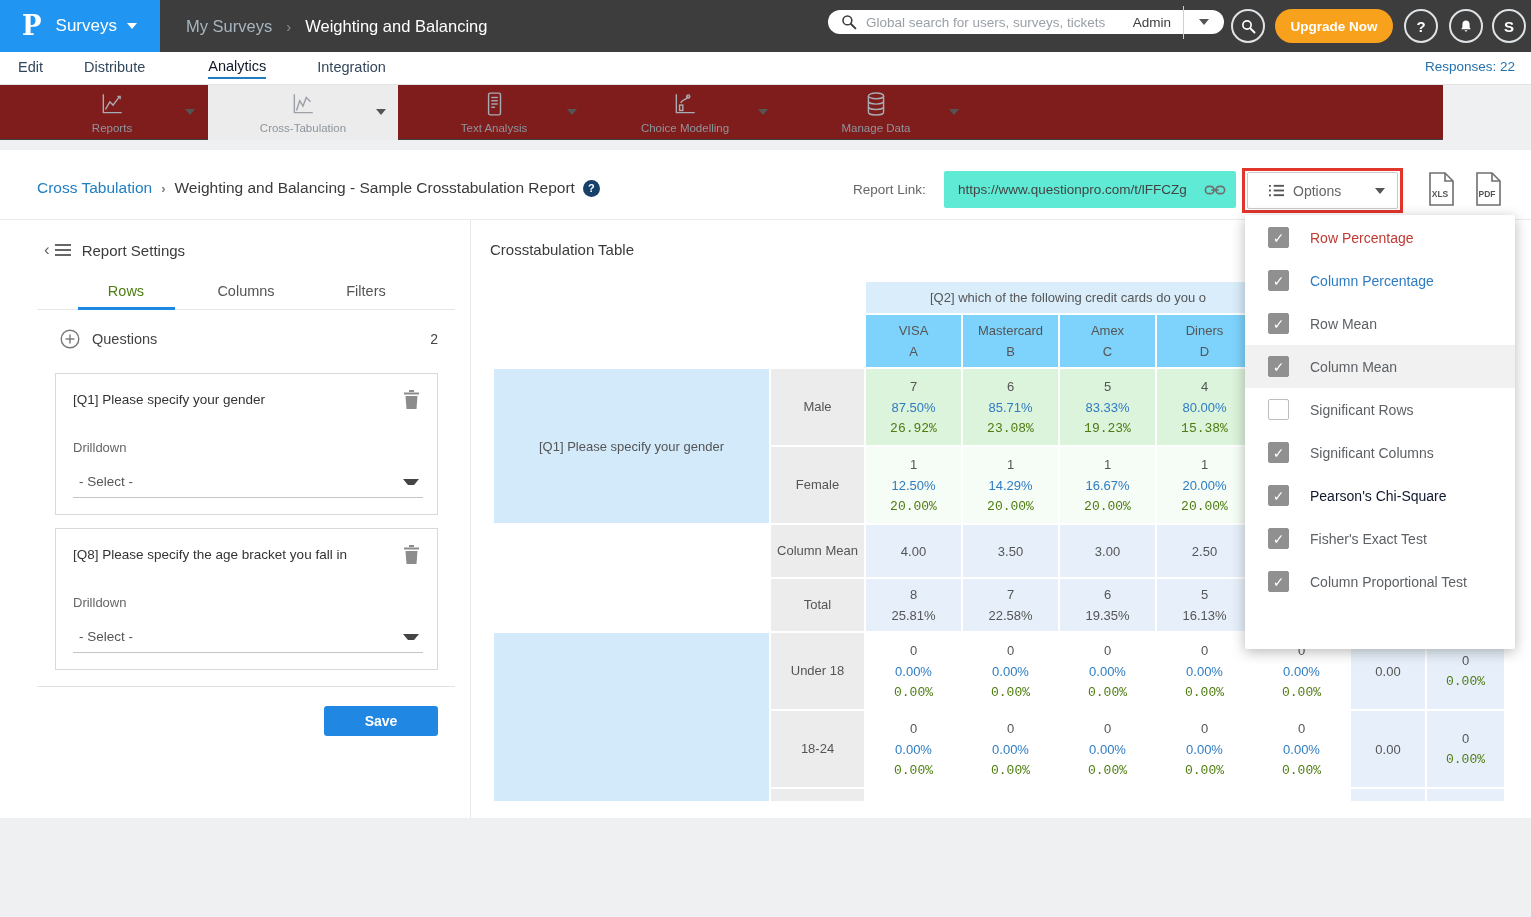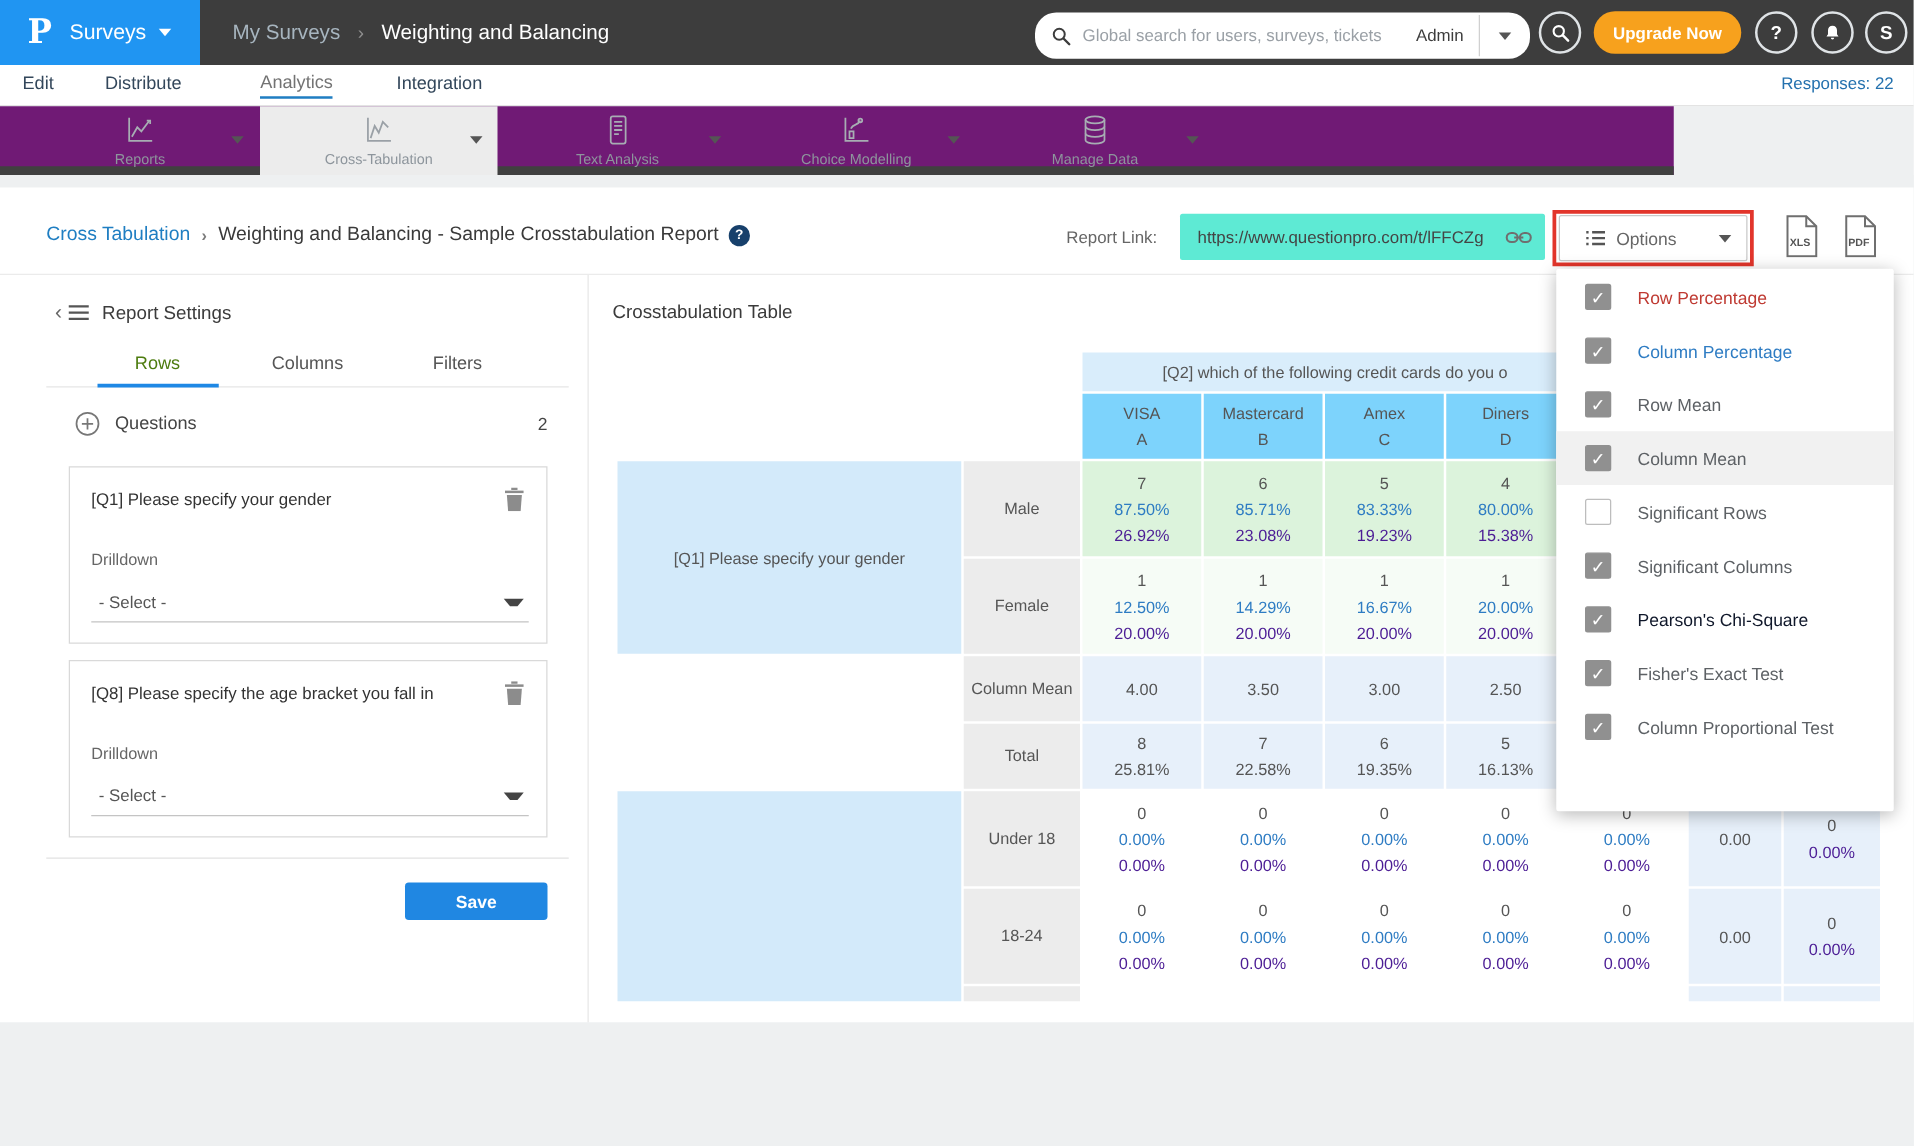--- a/index.html
+++ b/index.html
@@ -11,40 +11,40 @@
   
   .topbar { position:absolute; left:0; top:0; width:1531px; height:52px; background:#3d3d3d; }
   .logo-block { position:absolute; left:0; top:0; width:160px; height:52px; background:#2095f2; display:flex; align-items:center; padding-left:22px; cursor:pointer; }
   .logo-p { color:#fff; font-size:26px; font-weight:bold; margin-right:14px; font-family:"DejaVu Serif", serif; transform:scaleY(1.05); }
   .logo-label { color:#fff; font-size:17px; }
   .car { width:0; height:0; border-left:5px solid transparent; border-right:5px solid transparent; border-top:6px solid #fff; display:inline-block; margin-left:10px; }
   .tb-crumb { position:absolute; left:186px; top:0; height:52px; display:flex; align-items:center; font-size:16.5px; }
   .tb-crumb .c1 { color:#a7b5bf; cursor:pointer; }
   .tb-crumb .sep { color:#8f8f8f; margin:0 14px; font-size:15px; }
   .tb-crumb .c2 { color:#fff; }
-  .search-pill { position:absolute; left:828px; top:10px; width:396px; height:37px; background:#fff; border-radius:17px; display:flex; align-items:center; padding:0 0 0 13px; }
+  .search-pill { position:absolute; left:828px; top:10px; width:396px; height:24px; background:#fff; border-radius:17px; display:flex; align-items:center; padding:0 0 0 13px; }
   .search-pill svg { flex:0 0 auto; }
   .search-pill input { border:0; outline:0; flex:1; font-size:13.5px; color:#444; margin-left:9px; font-family:"Liberation Sans",sans-serif; background:transparent; }
   .search-pill input::placeholder { color:#9aa0a6; }
   .pill-scope { font-size:13.5px; color:#3d3d3d; margin-right:12px; }
   .pill-div { width:1px; height:33px; background:#d0d0d0; }
   .pill-caret { width:40px; height:33px; display:flex; align-items:center; justify-content:center; cursor:pointer; }
   .pill-caret .car { border-top-color:#555; margin:0; }
   .circ { position:absolute; top:9px; width:34px; height:34px; border:2px solid #dfe3e6; border-radius:50%; display:flex; align-items:center; justify-content:center; color:#fff; font-weight:bold; font-size:15px; cursor:pointer; }
   .upgrade { position:absolute; left:1275px; top:9px; width:118px; height:34px; background:#f7a11d; border-radius:17px; color:#fff; font-size:13.5px; font-weight:bold; display:flex; align-items:center; justify-content:center; cursor:pointer; }
 
   
   .navrow { position:absolute; left:0; top:52px; width:1531px; height:33px; background:#fff; border-bottom:1px solid #e3e3e3; display:flex; align-items:center; }
   .nav-tab { font-size:14.5px; color:#33475b; margin-left:40px; padding-bottom:3px; cursor:pointer; }
   .nav-tab:first-child { margin-left:18px; }
-  .nav-tab.active { color:#737373; border-bottom:2px solid #1f7ec2; }
+  .nav-tab.active { color:#0f172a; border-bottom:2px solid #1f7ec2; }
   .nav-right { position:absolute; right:16px; top:7px; font-size:13.5px; color:#2471ae; }
 
   
-  .toolrow { position:absolute; left:0; top:85px; width:1339px; height:55px; background:#701a75; border-bottom:7px solid #404040; }
+  .toolrow { position:absolute; left:0; top:85px; width:1443px; height:55px; background:#7f1d1d; border-bottom:1px solid #404040; }
   .tool-tab { position:absolute; top:0; width:190px; height:55px; cursor:pointer; }
   .tool-tab.sel { background:#ececec; }
   .tool-tab .ticon { position:absolute; left:50%; transform:translateX(-50%); top:6px; }
   .tool-tab .tlabel { position:absolute; left:0; right:0; bottom:6px; text-align:center; font-size:11.5px; color:#8d959c; }
   .tool-tab .tcar { position:absolute; right:12px; top:24px; border-top-color:#555; }
 
   
   .gap { position:absolute; left:0; top:140px; width:1531px; height:10px; background:#eef0f1; }
   .content { position:absolute; left:0; top:150px; width:1531px; height:668px; background:#fff; }
   .hdr-rule { position:absolute; left:0; top:219px; width:1531px; height:1px; background:#ebebeb; }
@@ -96,21 +96,21 @@
   td.hdr { background:#7dd3fc; line-height:20px; font-size:13.5px; }
   td.qlabel { background:#d3eafa; font-size:13.5px; color:#444; }
   td.rlabel { background:#ececec; font-size:13.5px; line-height:18px; }
   td.g1 { background:#dcf3dc; }
   td.g2 { background:#f6fcf6; }
   td.bl { background:#e7f0fa; }
   td.wh { background:#fff; }
   td .v-n, td .v-r, td .v-c { display:block; line-height:21px; font-size:13px; }
   td .v-n { color:#555; }
   td .v-r { color:#2e7cc3; }
-  td .v-c { color:#4c1d95; }
+  td .v-c { color:#4d7c0f;font-family:Liberation Mono, monospace; }
 
   
   .menu { position:absolute; left:1245px; top:215px; width:270px; height:434px; background:#fff; border-radius:2px; box-shadow:0 3px 14px rgba(0,0,0,.28); padding-top:1px; z-index:10; }
   .menu-item { height:43px; display:flex; align-items:center; padding-left:23px; cursor:pointer; }
   .menu-item.hl { background:#f1f1f1; }
   .menu-item .cb { width:21px; height:21px; border-radius:2px; border:1px solid #bdbdbd; background:#fff; display:flex; align-items:center; justify-content:center; color:#fff; font-size:14px; }
   .menu-item .cb.on { background:#909090; border-color:#909090; }
   .menu-item .ml { margin-left:21px; font-size:14px; }
 
   

